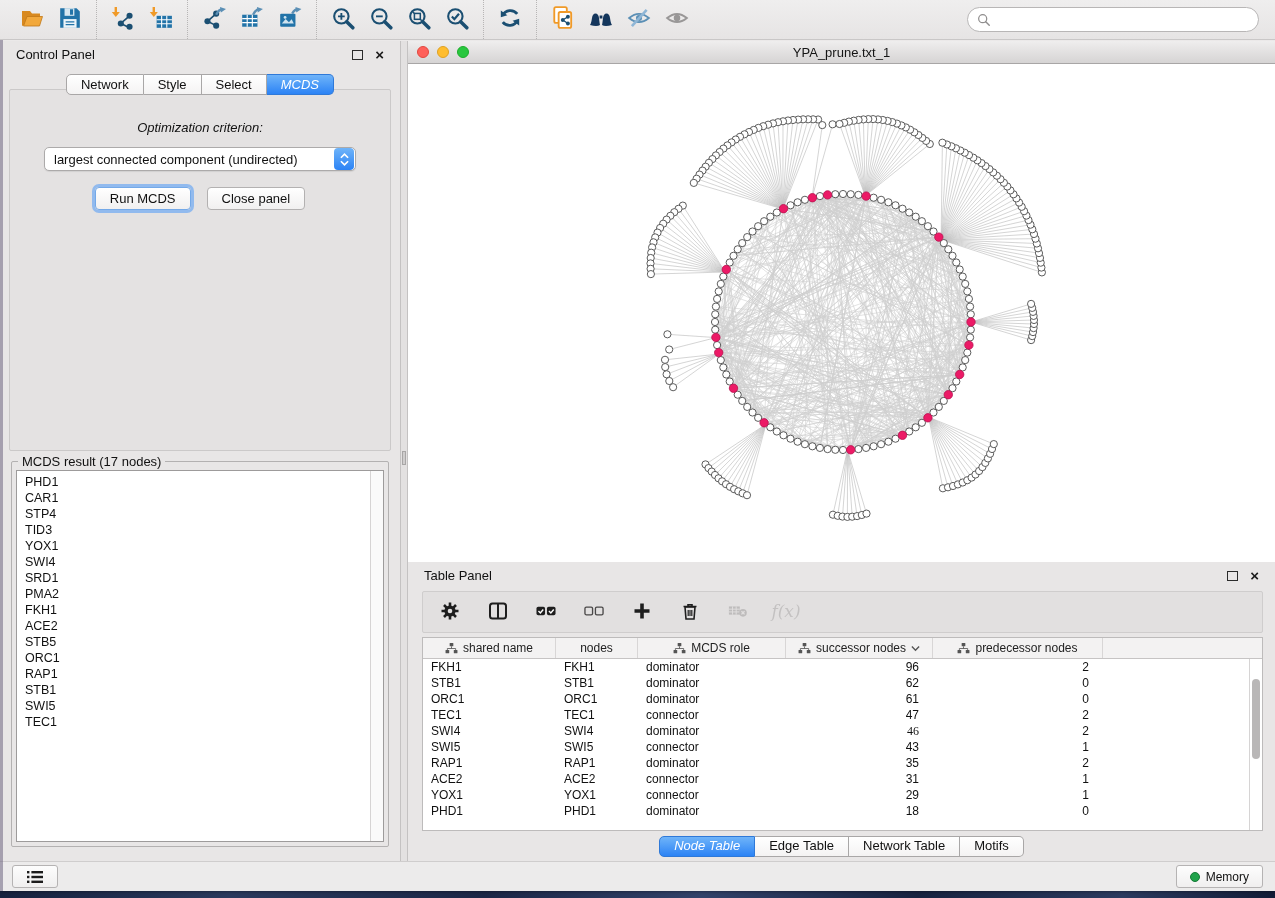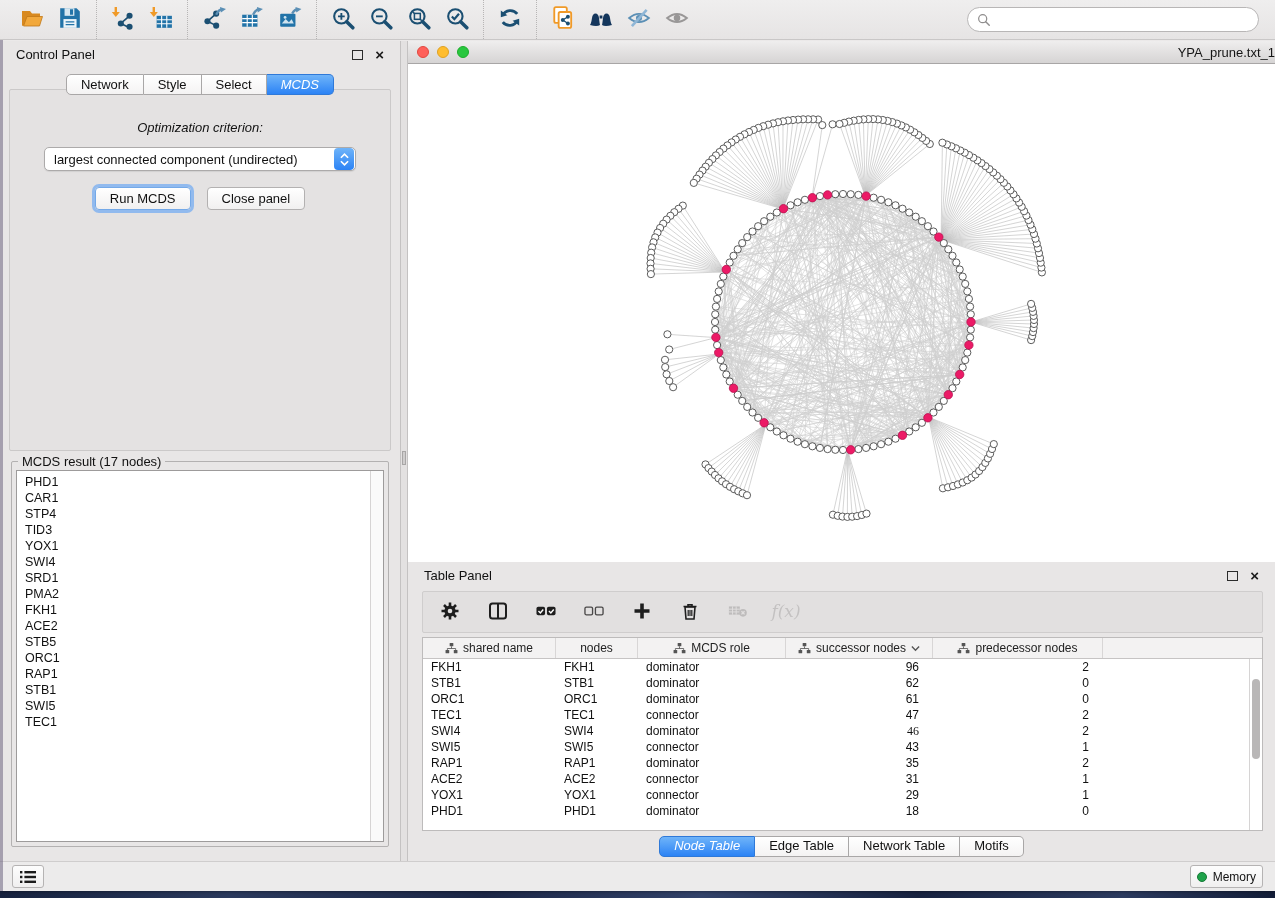--- a/index.html
+++ b/index.html
@@ -60,21 +60,21 @@
   #v-split .handle { position:absolute; top:50%; left:1px; width:4px; height:14px; background:#cfcdcd; border:1px solid #a8a6a6; }
 
   
   #right { flex:1; display:flex; flex-direction:column; min-width:0; }
   #net-titlebar { height:23px; background:linear-gradient(#efeeee,#d6d4d4); border-bottom:1px solid #a8a6a6; display:flex; align-items:center; position:relative; }
   .traffic { display:flex; gap:8px; margin-left:9px; }
   .light { width:12px; height:12px; border-radius:50%; }
   .light.red { background:#ff605a; border:1px solid #e1483f; }
   .light.yellow { background:#ffbd2e; border:1px solid #dfa123; }
   .light.green { background:#29c73f; border:1px solid #1dad2b; }
-  #net-title { position:absolute; left:0; right:0; text-align:right; font-size:13px; color:#151515; }
+  #net-title { position:absolute; left:0; right:0; text-align:center; font-size:13px; color:#151515; }
   #net-canvas { flex:1; background:#fff; position:relative; overflow:hidden; }
   #net-svg { position:absolute; inset:0; }
 
   
   #table-panel { height:299px; background:#e8e6e6; display:flex; flex-direction:column; }
   .tp-toolbar { margin:2px 12px 4px 14px; height:42px; background:#e2e0e0; border:1px solid #cfcdcd; border-radius:2px; display:flex; align-items:center; padding-left:16px; gap:26px; }
   .tp-ico { width:22px; height:22px; display:flex; justify-content:center; }
   .tp-ico svg { width:20px; height:20px; }
   .tp-ico.disabled { opacity:.42; }
   .fx-ico { font-family:"DejaVu Serif", serif; font-style:italic; font-size:17px; color:#9a9898; }
@@ -89,21 +89,21 @@
   .tr { display:flex; height:16px; align-items:center; }
   .td { font-size:12px; color:#111; padding:0 8px; white-space:nowrap; overflow:hidden; }
   .td.num { text-align:right; }
   .tbl-scroll { width:13px; border-left:1px solid #d6d4d4; background:#fff; position:relative; flex:none; }
   .tbl-scroll .thumb { position:absolute; left:2px; right:2px; top:20px; height:80px; background:#b9b7b7; border-radius:6px; }
 
   .tp-tabs { height:30px; display:flex; justify-content:center; align-items:center; }
 
   
   #status { position:absolute; left:0; right:0; bottom:0; height:30px; background:#ecebeb; border-top:1px solid #cfcdcd; display:flex; align-items:center; padding:0 12px; }
-  .status-btn { height:23px; background:linear-gradient(#fdfdfd,#f0efef); border:1px solid #b5b3b3; border-radius:3px; display:flex; align-items:center; justify-content:center; padding:0 6px; }
+  .status-btn { height:23px; background:linear-gradient(#fdfdfd,#f0efef); border:1px solid #b5b3b3; border-radius:3px; display:flex; align-items:center; justify-content:center; padding:0 13px; }
   #status .spacer { flex:1; }
   .mem-dot { width:10px; height:10px; border-radius:50%; background:#1fa24a; border:1px solid #157a36; margin-right:6px; }
   .mem-label { font-size:12px; color:#111; }
 </style>
 </head>
 <body>
 
 <div class="app">
 
   <div id="toolbar">

